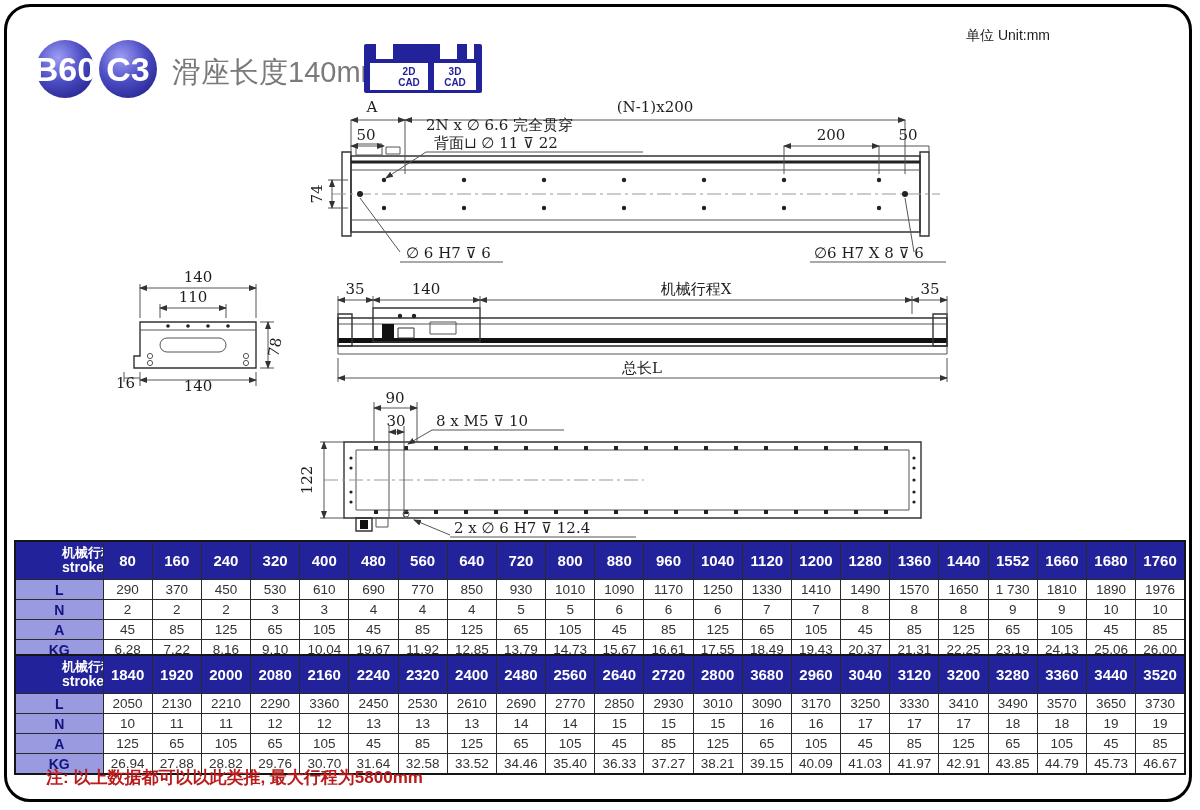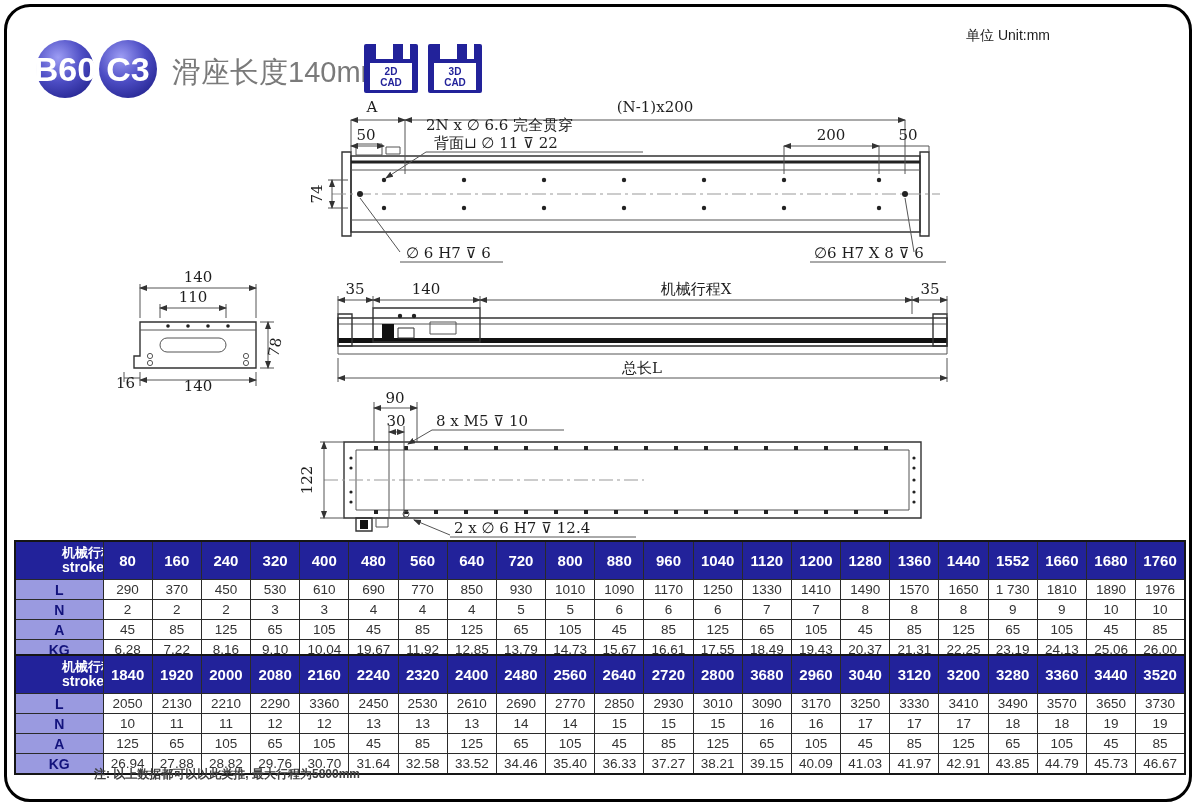--- a/index.html
+++ b/index.html
@@ -10,21 +10,21 @@
 
   
   .badge{position:absolute;width:58px;height:58px;border-radius:50%;
        background:radial-gradient(circle at 38% 30%, #9d9df4 0%, #4d4dc4 45%, #15157c 100%);
        color:#fff;font-size:34px;font-weight:700;display:flex;align-items:center;justify-content:center;}
   .badge-b60{left:36px;top:40px;}
   .badge-c3{left:99px;top:40px;}
   .page-title{position:absolute;left:172px;top:53px;font-size:29px;color:#7a7a7a;}
   .unit-label{position:absolute;left:966px;top:27px;font-size:14px;color:#1c1c1c;font-weight:500;}
   .cad{position:absolute;width:54px;height:49px;background:#22229a;border-radius:2px;cursor:pointer;}
-  .cad-2d{left:364px;top:44px;}
+  .cad-2d{left:364px;top:44px;padding-left:36px;}
   .cad-3d{left:428px;top:44px;text-align:right;}
   .cad .slot1{position:absolute;top:0;left:12px;width:17px;height:15px;background:#fff;}
   .cad .slot2{position:absolute;top:0;right:8px;width:7px;height:15px;background:#fff;}
   .cad .label{position:absolute;left:6px;right:6px;bottom:3px;height:27px;background:#fff;
        display:flex;flex-direction:column;align-items:center;justify-content:center;
        font-size:10px;font-weight:700;color:#22229a;line-height:1.1;}
 
   
   .drw{position:absolute;}
   .drw line,.drw rect,.drw path,.drw polyline,.drw polygon{vector-effect:non-scaling-stroke;}
@@ -40,21 +40,21 @@
   .spec-table th,.spec-table td{border:1px solid #2a2a2a;text-align:center;padding:0;overflow:hidden;
        white-space:nowrap;}
   .spec-table thead th{background:#22229a;color:#fff;height:37px;font-size:15px;font-weight:700;}
   .spec-table thead th.corner{font-size:13px;font-weight:700;line-height:1.1;padding-left:46px;}
   .spec-table thead th.corner .sub{font-size:14px;display:block;}
   .spec-table tbody th{background:#9a9ae0;color:#13137c;font-size:14px;font-weight:700;height:19px;}
   .spec-table tbody td{background:#fff;color:#333;font-size:13.5px;height:19px;}
   .t1{top:540px;}
   .t2{top:654px;}
 
-  .footnote{position:absolute;left:46px;top:766px;font-size:12px;font-weight:700;color:#404040;margin-left:48px;}
+  .footnote{position:absolute;left:46px;top:766px;font-size:17px;font-weight:700;color:#b91c1c;}
 </style>
 </head>
 <body>
 
 <div class="page-border"></div>
 
 <div class="badge badge-b60">
     <span>B60</span>
   </div>
 <div class="badge badge-c3">

